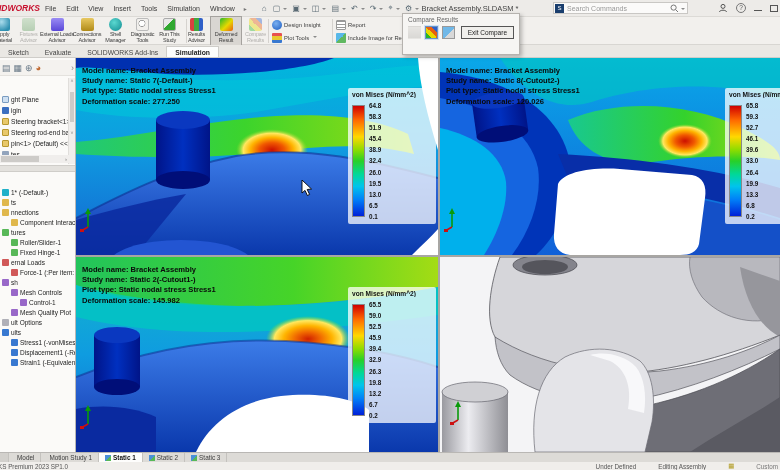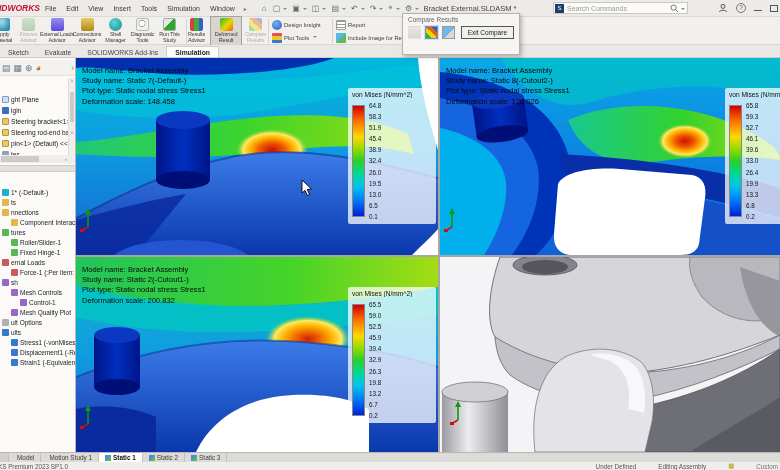--- a/index.html
+++ b/index.html
@@ -114,21 +114,21 @@
               border-left:1px solid #e0dedb; font-size:5px; color:#888; text-align:center; }
   #vscroll1 .thumb { margin:8px 1px; height:30px; background:#cdcbc8; }
   #hscroll1 { position:absolute; left:0; top:97px; width:69px; height:8px; background:#f0eeec; display:flex; align-items:center; }
   #hscroll1 .thumb { width:38px; height:6px; background:#cdcbc8; margin-left:1px; }
   #hscroll1 .harrow { margin-left:auto; font-size:6px; color:#777; padding-right:2px; }
   #panel-splitter { position:absolute; left:0; top:107px; width:76px; height:7px; background:#e3e1dd;
                     border-top:1px solid #cfcdc9; border-bottom:1px solid #cfcdc9; }
 
   
   #viewgrid { position:absolute; left:76px; top:58px; width:704px; height:394px; background:#a8a6a3; }
-  .vp { position:absolute; overflow:hidden; background:#fff; }
+  .vp { position:absolute; overflow:hidden; background:#fff;font-weight:bold; }
   #vp-tl { left:0;   top:0;   width:362px; height:197px; }
   #vp-tr { left:364px; top:0; width:340px; height:197px; }
   #vp-bl { left:0;   top:199px; width:362px; height:195px; }
   #vp-br { left:364px; top:199px; width:340px; height:195px; }
   .vp svg.scene { position:absolute; left:0; top:0; }
   .vp-anno { position:absolute; left:6px; top:8px; font-size:7.6px; line-height:10.2px; color:#0a0a0a; z-index:5; }
   .legend { position:absolute; top:30px; right:2px; width:88px; background:rgba(255,255,255,.74);
             border-radius:2px; padding:3px 3px 4px 4px; z-index:4; }
   .legend.cut { right:-33px; }
   .legend-title { font-size:6.6px; color:#111; white-space:nowrap; overflow:hidden; margin-bottom:4px; }
@@ -188,21 +188,21 @@
         <span class="qcaret"></span>
       <span class="qic">↶</span>
         <span class="qcaret"></span>
       <span class="qic">↷</span>
         <span class="qcaret"></span>
       <span class="qic">⌖</span>
         <span class="qcaret"></span>
       <span class="qic">⚙</span>
         <span class="qcaret"></span>
     </span>
-    <span id="doctitle">Bracket External.SLDASM *</span>
+    <span id="doctitle">Bracket Assembly.SLDASM *</span>
     <span id="searchbox">
       <span id="search-logo">S</span>
       <span>Search Commands</span>
       <svg class="mag" width="9" height="9" viewBox="0 0 9 9">
         <circle cx="3.6" cy="3.6" r="2.6" fill="none" stroke="#777" stroke-width="1"></circle>
         <line x1="5.6" y1="5.6" x2="8" y2="8" stroke="#777" stroke-width="1"></line>
       </svg>
       <span class="qcaret"></span>
     </span>
     <span id="winbtns">
@@ -523,21 +523,21 @@
           <ellipse cx="107" cy="122" rx="27" ry="9" fill="#000e78"></ellipse>
         </g>
         <path d="M342,0 L362,0 L362,92 C352,60 344,28 342,0 Z" fill="#ffffff"></path>
         <path d="M362,197 L336,197 C346,187 355,179 362,171 Z" fill="#ffffff"></path>
       </svg>
       <div class="vp-anno">
 
       <div>Model name: Bracket Assembly</div>
           <div>Study name: Static 7(-Default-)</div>
           <div>Plot type: Static nodal stress Stress1</div>
-          <div>Deformation scale: 148.458</div>
+          <div>Deformation scale: 277.250</div>
         </div>
       <div class="legend">
         <div class="legend-title">von Mises (N/mm^2)</div>
         <div class="legend-body">
           <div class="legend-bar"></div>
           <div class="legend-labels">
 
           <span>64.8</span>
               <span>58.3</span>
               <span>51.9</span>
@@ -681,21 +681,21 @@
           <ellipse cx="41" cy="130" rx="23" ry="8" fill="#000e78"></ellipse>
         </g>
         <path d="M0,152 C28,147 58,150 80,160 L80,195 L0,195 Z" fill="#0a2aa0"></path>
         <path d="M120,195 C134,165 164,144 205,139 C246,135 279,142 293,153 L293,195 Z" fill="#ffffff"></path>
       </svg>
       <div class="vp-anno">
 
       <div>Model name: Bracket Assembly</div>
           <div>Study name: Static 2(-Cutout1-)</div>
           <div>Plot type: Static nodal stress Stress1</div>
-          <div>Deformation scale: 200.832</div>
+          <div>Deformation scale: 145.982</div>
         </div>
       <div class="legend">
         <div class="legend-title">von Mises (N/mm^2)</div>
         <div class="legend-body">
           <div class="legend-bar"></div>
           <div class="legend-labels">
 
           <span>65.5</span>
               <span>59.0</span>
               <span>52.5</span>

